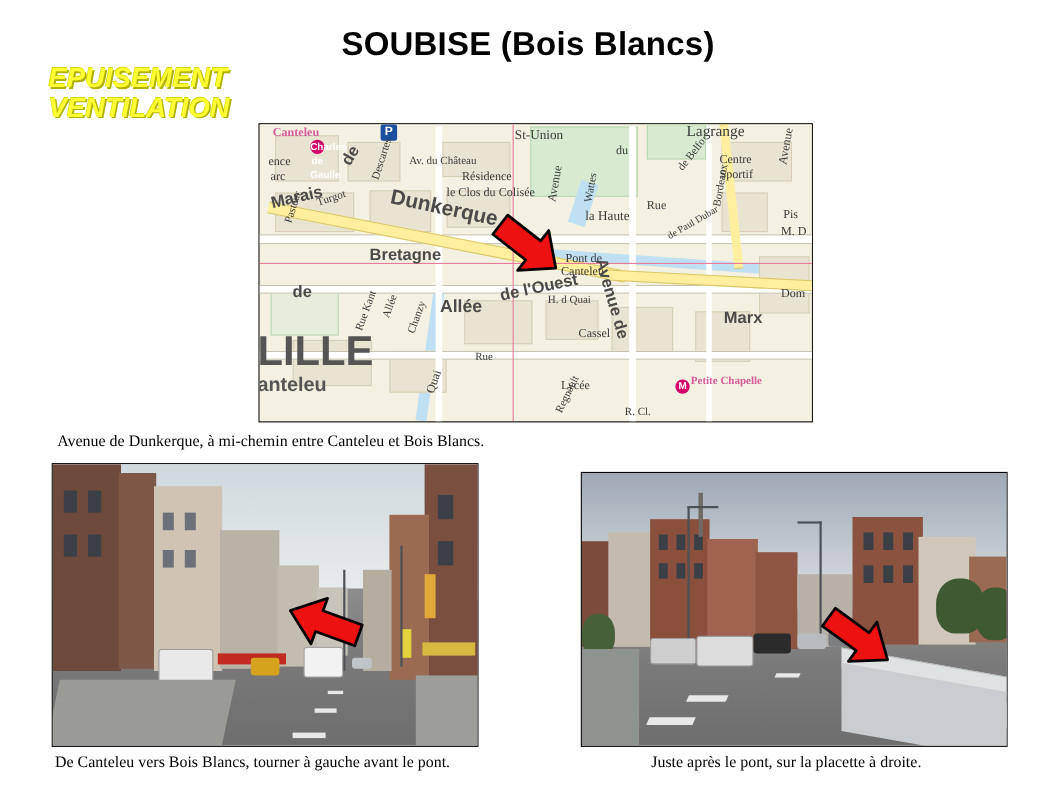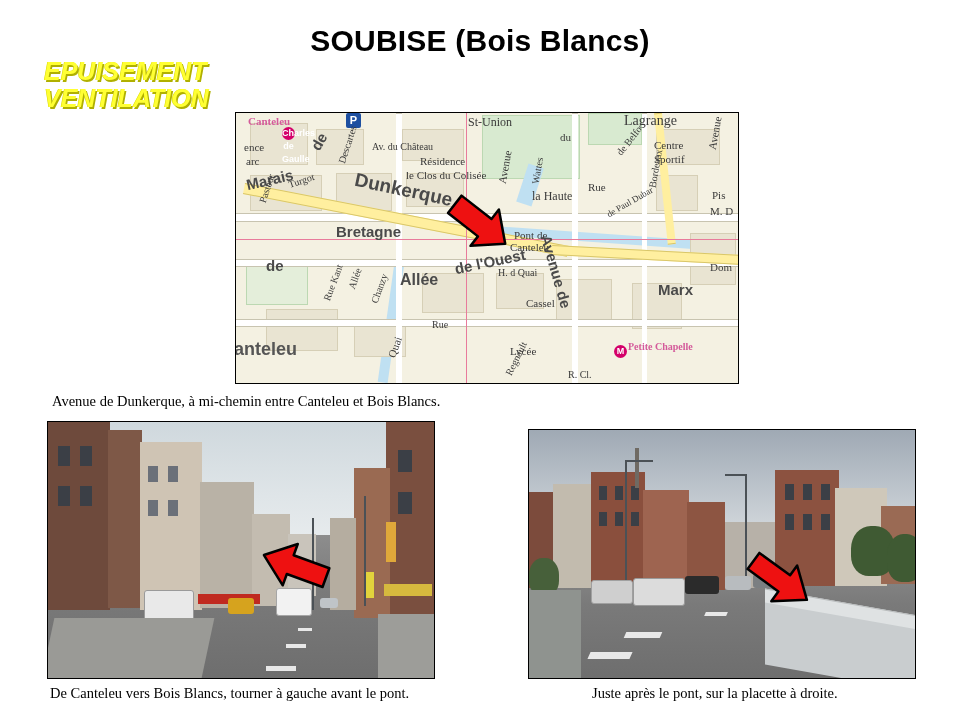--- a/index.html
+++ b/index.html
@@ -290,20 +290,21 @@
     <div class="maplabel" style="left:278px; top:116px; font-size:11px;">Pont de</div>
     <div class="maplabel" style="left:274px; top:128px; font-size:11px;">Canteleu</div>
     <div class="maplabel big" style="left:30px; top:144px; font-size:15px;">de</div>
     <div class="maplabel big" style="left:164px; top:158px; font-size:16px;">Allée</div>
     <div class="maplabel big" style="left:218px; top:140px; font-size:15px; transform:rotate(-12deg);">de l'Ouest</div>
     <div class="maplabel" style="left:262px; top:154px; font-size:10px;">H. d Quai</div>
     <div class="maplabel" style="left:290px; top:184px; font-size:11px;">Cassel</div>
     <div class="maplabel big" style="left:318px; top:120px; font-size:15px; transform:rotate(74deg); transform-origin:left top;">Avenue de</div>
     <div class="maplabel big" style="left:422px; top:168px; font-size:15px;">Marx</div>
     <div class="maplabel" style="left:474px; top:148px; font-size:11px;">Dom</div>
+    <div class="maplabel big" style="left:-2px; top:186px; font-size:38px; color:#555;">LILLE</div>
     <div class="maplabel big" style="left:-2px; top:226px; font-size:18px; color:#555;">anteleu</div>
     <div class="maplabel" style="left:148px; top:228px; font-size:11px; transform:rotate(-70deg);">Quai</div>
     <div class="maplabel" style="left:196px; top:206px; font-size:10px;">Rue</div>
     <div class="maplabel" style="left:274px; top:232px; font-size:11px;">Lycée</div>
     <div class="maplabel pink" style="left:392px; top:228px; font-size:10px;">Petite Chapelle</div>
     <div class="maplabel" style="left:332px; top:256px; font-size:10px;">R. Cl.</div>
     <div class="maplabel" style="left:262px; top:240px; font-size:10px; transform:rotate(-64deg);">Regnault</div>
     <div class="maplabel" style="left:128px; top:170px; font-size:10px; transform:rotate(-70deg);">Chanzy</div>
     <div class="maplabel" style="left:108px; top:160px; font-size:10px; transform:rotate(-70deg);">Allée</div>
     <div class="maplabel" style="left:78px;  top:164px; font-size:10px; transform:rotate(-70deg);">Rue Kant</div>

